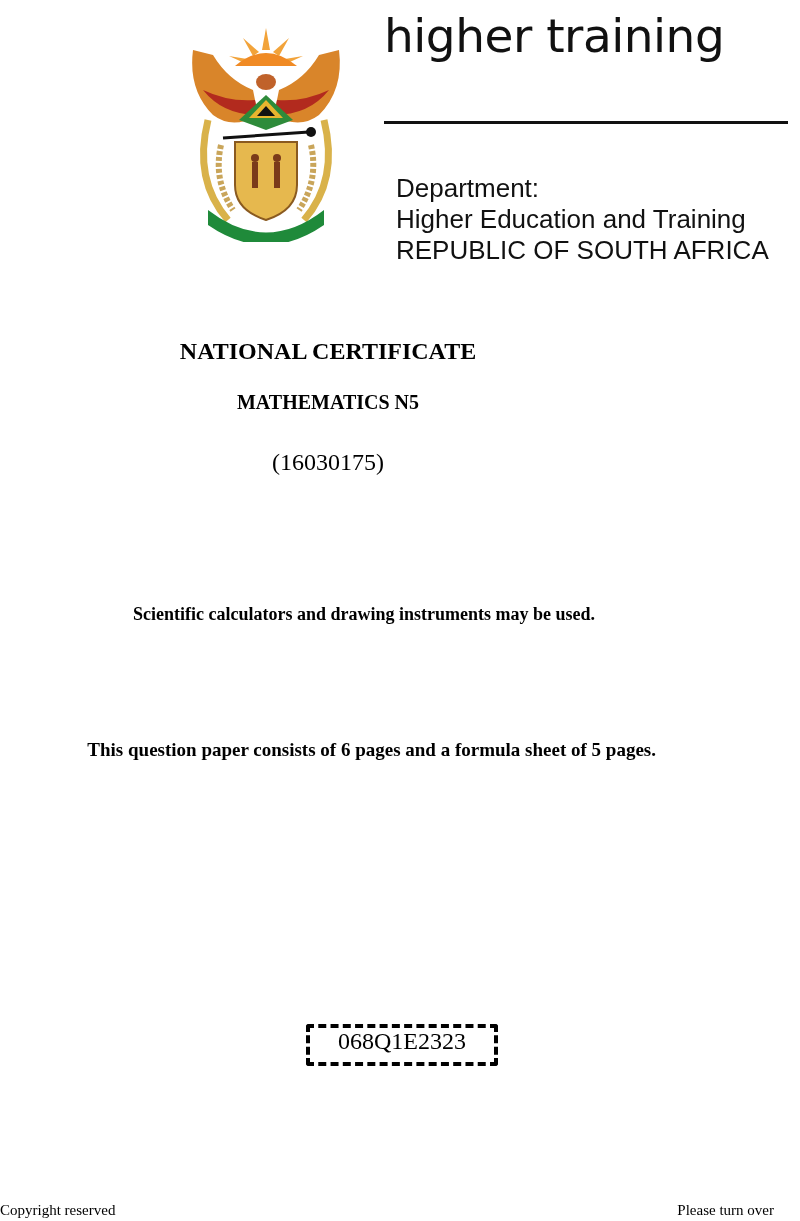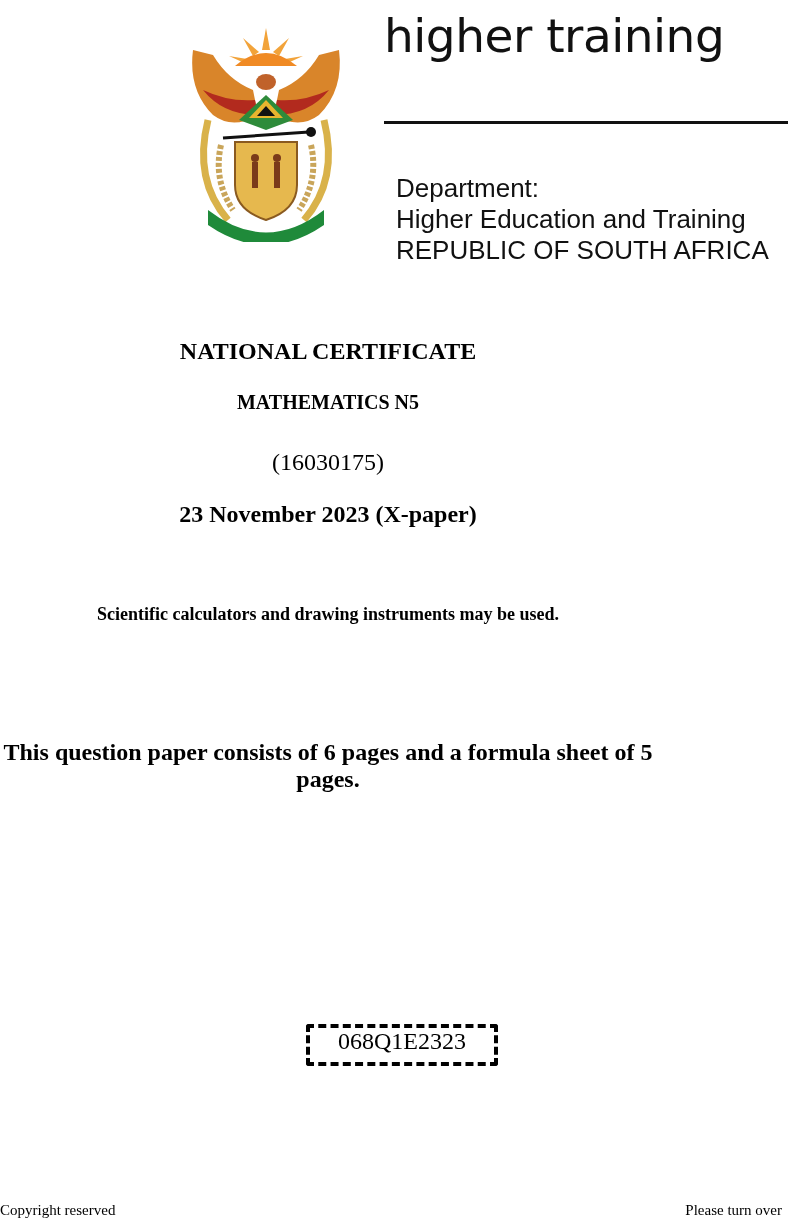--- a/index.html
+++ b/index.html
@@ -13,28 +13,28 @@
     .dept { position: absolute; left: 12px; top: 118px; white-space: nowrap; margin-top: 41px; }
     .dept-line { font-family: "Liberation Sans", sans-serif; font-size: 26px; line-height: 31px; color: #111; }
     .dept-bold { font-weight: normal; font-size: 26px; }
 
     
     .center { position: absolute; left: 0; width: 656px; text-align: center; font-family: "Liberation Serif", serif; }
     .natcert { top: 338px; font-size: 24px; font-weight: bold; }
     .subject { top: 391px; font-size: 20px; font-weight: bold; }
     .code { top: 449px; font-size: 24px; text-align: center; }
     .date { top: 500px; font-size: 24px; font-weight: bold; line-height: 28px; }
-    .note { top: 604px; font-size: 18px; font-weight: bold; }
-    .pages { top: 739px; font-size: 24px; font-weight: bold; }
+    .note { top: 604px; font-size: 18px; font-weight: bold; padding-left: 36px; }
+    .pages { top: 739px; font-size: 19px; font-weight: bold; text-align: right; }
 
     .paper-id-box { position: absolute; left: 306px; top: 1024px; width: 192px; height: 42px; border: 4px dashed #000; border-radius: 3px; display: flex; justify-content: center; box-sizing: border-box; }
     .paper-id { font-family: "Liberation Serif", serif; font-size: 24px; }
 
     .footer-left { position: absolute; left: 0; top: 1202px; font-family: "Liberation Serif", serif; font-size: 15px; }
-    .footer-right { position: absolute; right: 18px; top: 1202px; font-family: "Liberation Serif", serif; font-size: 15px; }
+    .footer-right { position: absolute; right: 26px; top: 1202px; font-family: "Liberation Serif", serif; font-size: 15px; }
   </style>
 </head>
 <body>
 
 <div class="crest">
   <svg width="166" height="222" viewBox="0 0 166 222">
 
     <g fill="#f2a33a">
       <polygon points="83,8 87,30 79,30"></polygon>
       <polygon points="60,18 76,32 70,36"></polygon>
@@ -83,21 +83,20 @@
     <div class="dept-line">Department:</div>
     <div class="dept-line">Higher Education and Training</div>
     <div class="dept-line dept-bold">REPUBLIC OF SOUTH AFRICA</div>
   </div>
 </div>
 
 <div class="center natcert">NATIONAL CERTIFICATE</div>
 <div class="center subject">MATHEMATICS N5</div>
 <div class="center code">(16030175)</div>
 <div class="center date">
-  <div>23 November 2023 (X-paper)</div>
 </div>
 <div class="center note">Scientific calculators and drawing instruments may be used.</div>
 <div class="center pages">This question paper consists of 6 pages and a formula sheet of 5 pages.</div>
 
 <div class="paper-id-box">
   <span class="paper-id">068Q1E2323</span>
 </div>
 
 <div class="footer-left">Copyright reserved</div>
 <div class="footer-right">Please turn over</div>

